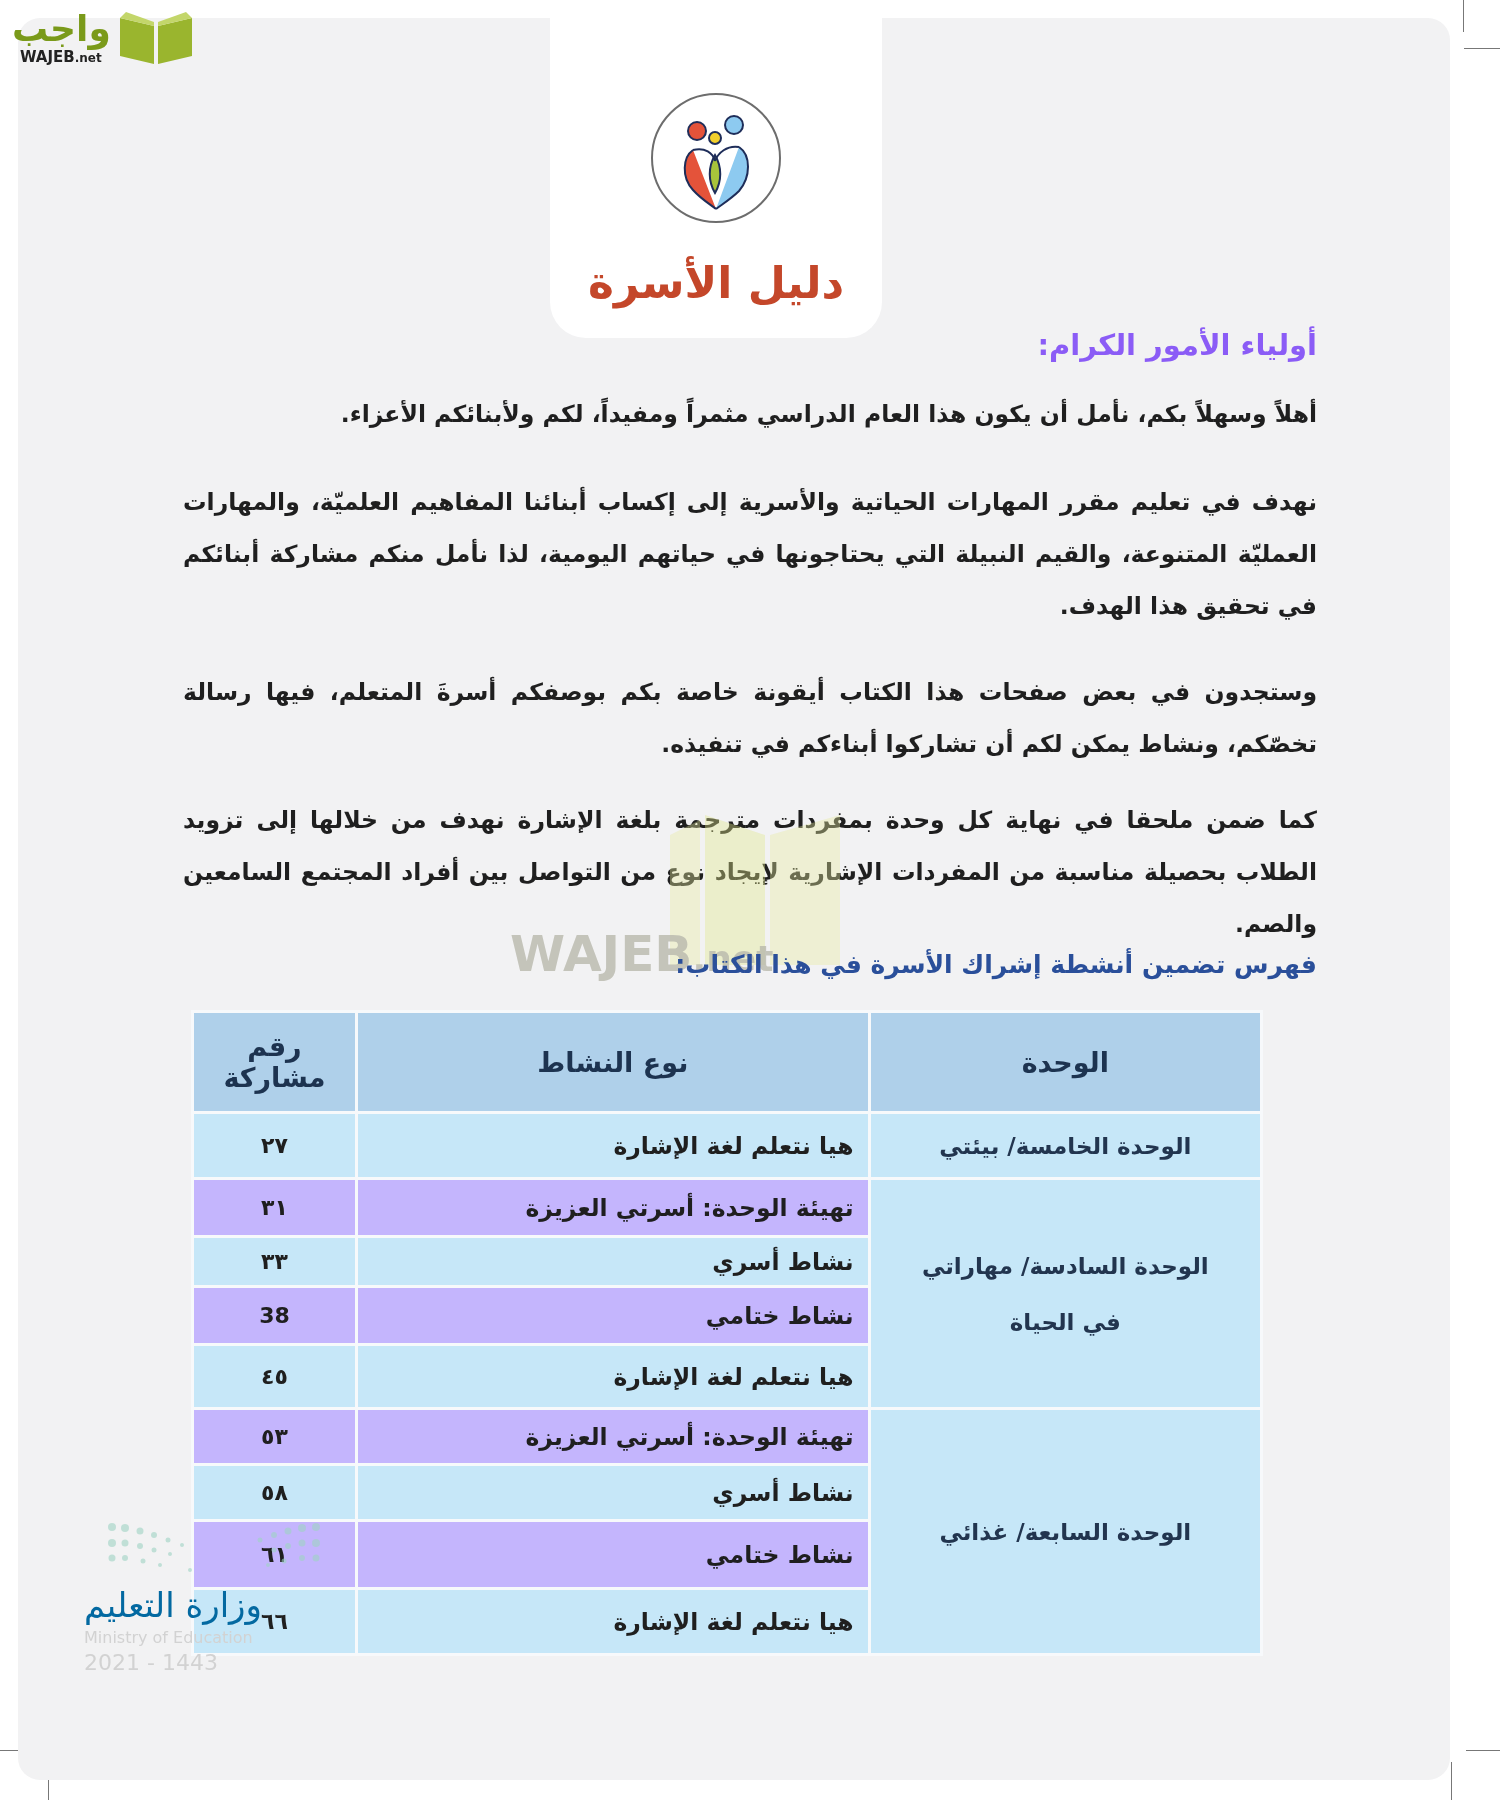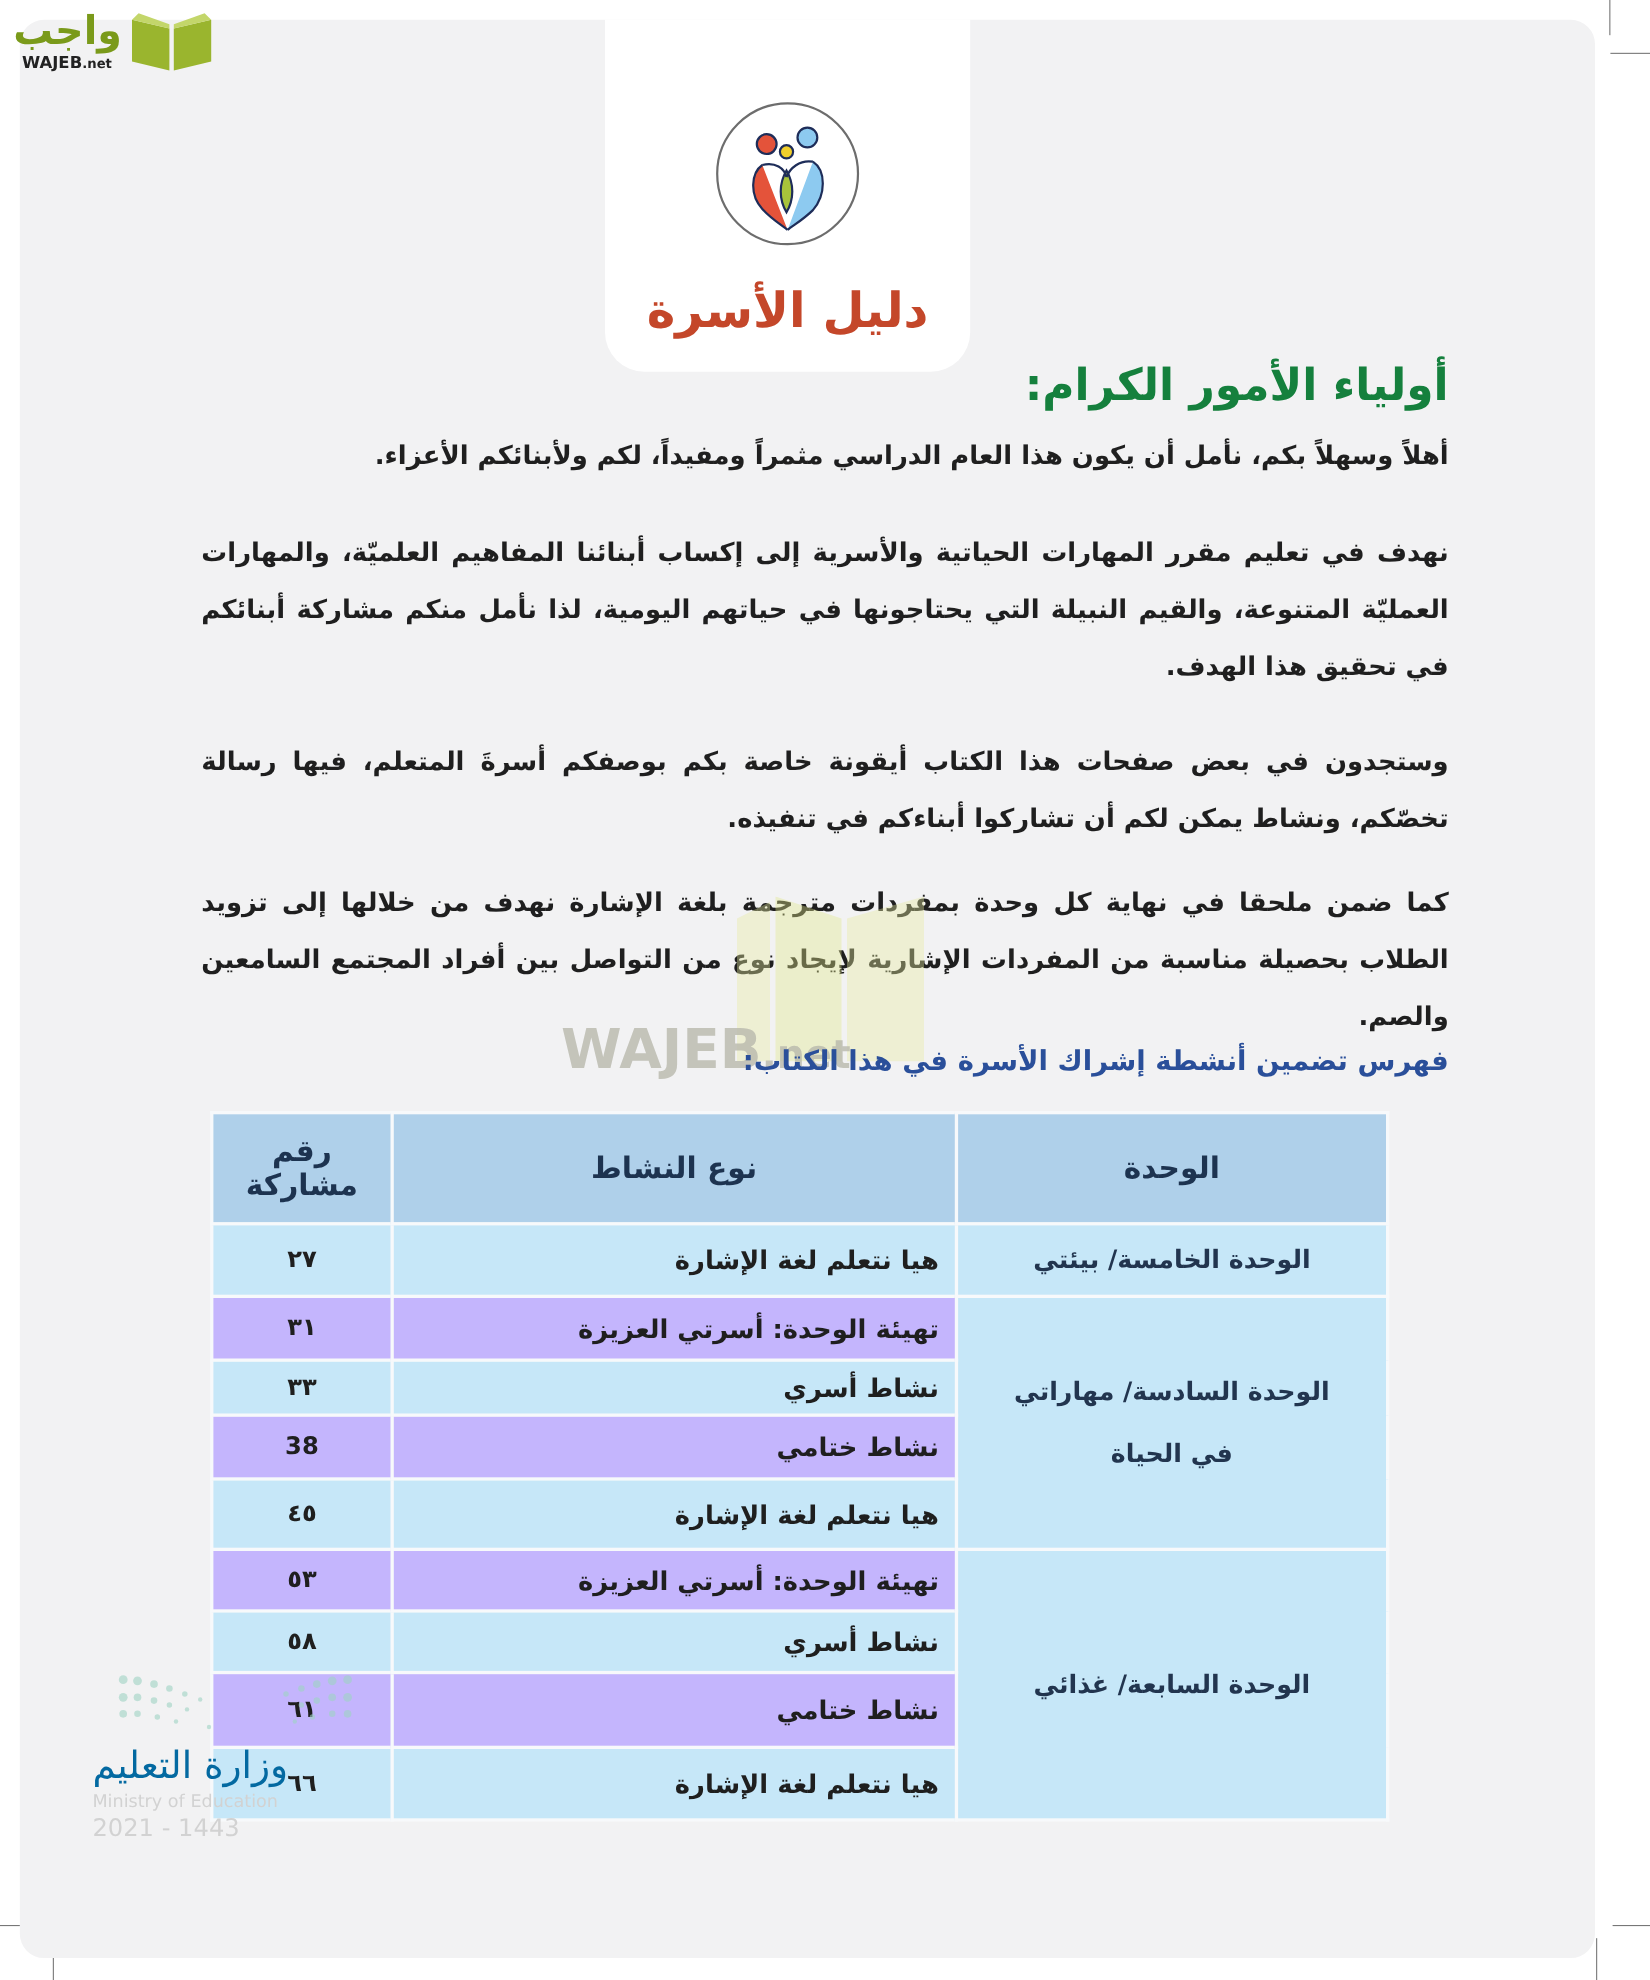--- a/index.html
+++ b/index.html
@@ -8,21 +8,21 @@
     .page { position:absolute; left:18px; top:18px; width:1432px; height:1762px; background:#f2f2f3;
       border-radius:22px; }
     .crop { position:absolute; background:#777; }
     .tab { position:absolute; left:550px; top:18px; width:332px; height:320px; background:#ffffff;
       border-radius:0 0 36px 36px; }
     .logo { position:absolute; left:651px; top:93px; width:130px; height:130px; border-radius:50%;
       border:2px solid #6d6d6d; background:#fff; box-sizing:border-box; }
     .logo svg { position:absolute; left:0; top:0; }
     .guide-title { position:absolute; left:550px; width:332px; top:238px; text-align:center;
       font-size:44px; font-weight:bold; color:#c4472a; direction:rtl;margin-top:19px; }
-    .heading { position:absolute; right:183px; top:328px; font-size:40px; font-weight:bold; color:#15803d;
+    .heading { position:absolute; right:183px; top:328px; font-size:29px; font-weight:bold; color:#8b5cf6;
       direction:rtl; }
     .para { position:absolute; left:183px; right:183px; direction:rtl; text-align:justify; text-align-last:right;
       font-size:23.5px; font-weight:bold; color:#1f1f1f; line-height:52px; }
     .table-title { position:absolute; right:183px; top:950px; font-size:25px; font-weight:bold; color:#2a4f9a; direction:rtl; }
     table.act { position:absolute; left:191px; top:1010px; width:1072px; border-collapse:collapse; direction:rtl; }
     table.act td, table.act th { border:3px solid #f7f9fb; padding:0; }
     table.act th { background:#afd0ea; height:98px; font-size:27px; font-weight:bold; color:#1d3350; }
     th.c-unit { width:393px; }
     th.c-act { width:517px; }
     th.c-page { width:162px; font-size:20px; }

